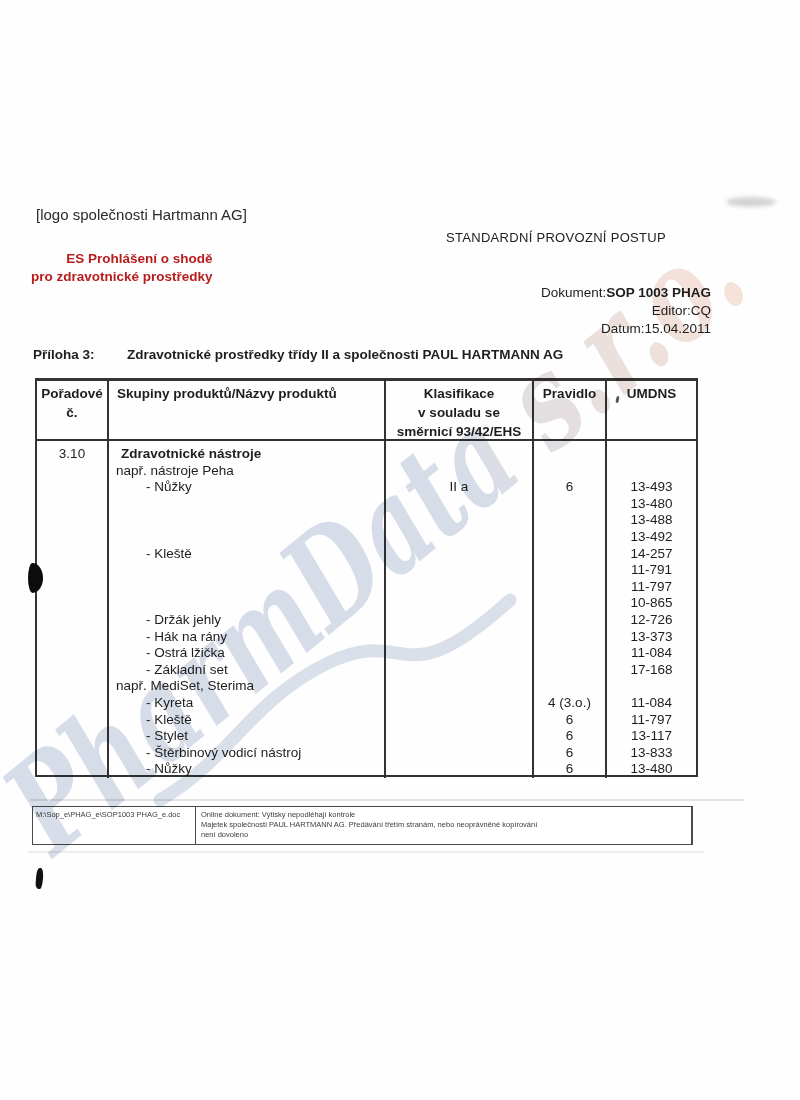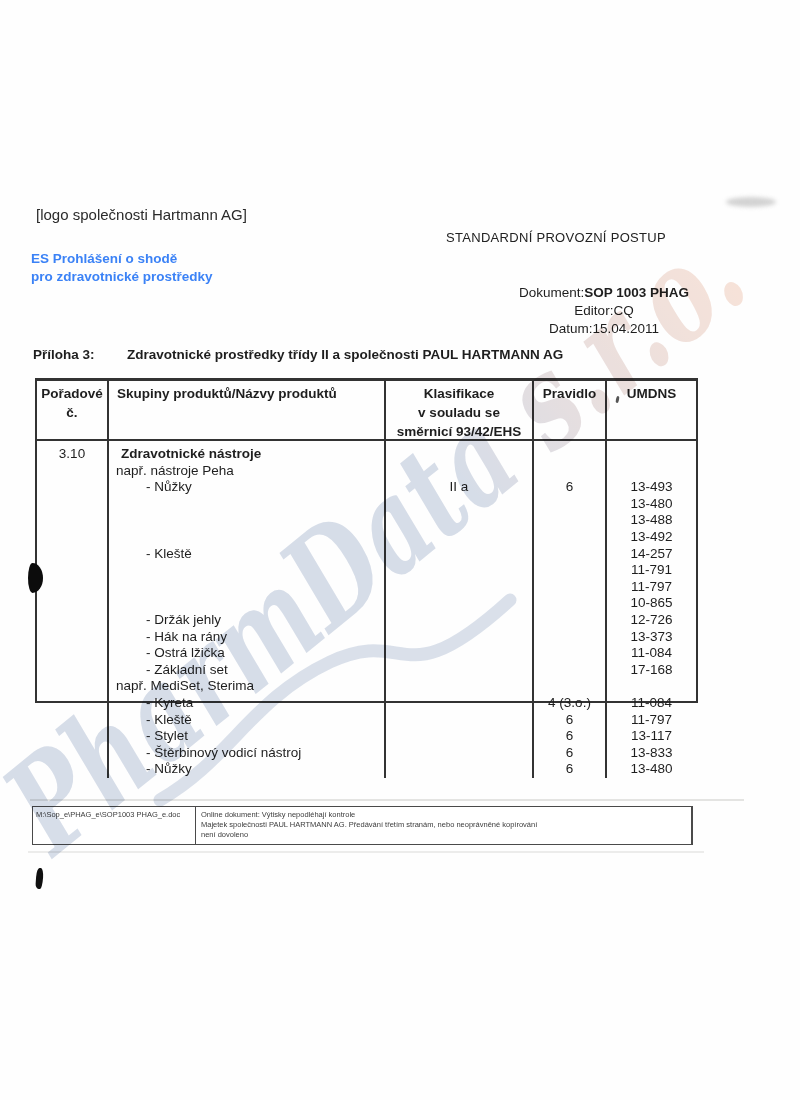--- a/index.html
+++ b/index.html
@@ -8,33 +8,33 @@
     background:#ffffff;
     font-family:"Liberation Sans", sans-serif;
     color:#1e1e1e;
     position:relative;
     overflow:hidden;
   }
   .page { position:absolute; inset:0; background:#fefefe; }
   .content { position:absolute; inset:0; z-index:1; }
 
   .logo-line { position:absolute; left:36px; top:206px; font-size:15px; color:#2a2a2a; }
-  .decl { position:absolute; left:31px; top:250px; font-weight:700; font-size:13.5px; line-height:18px; color:#3b82f6; }
+  .decl { position:absolute; left:31px; top:250px; font-weight:700; font-size:13.5px; line-height:18px; color:#b91c1c;text-align:right; }
   .doc-title { position:absolute; left:446px; top:230px; font-size:13px; letter-spacing:0.3px; color:#222; }
 
   .meta { position:absolute; left:497px; top:284px; width:214px; font-size:13.5px; }
-  .meta-row { display:flex; justify-content:center; line-height:18px; }
+  .meta-row { display:flex; justify-content:flex-end; line-height:18px; }
   .meta-val.bold { font-weight:700; }
 
   .annex { position:absolute; left:33px; top:347px; font-weight:700; font-size:13.5px; }
   .annex-label { display:inline-block; width:94px; }
 
   
   .table {
-    position:absolute; left:35px; top:378px; width:663px; height:325px;
+    position:absolute; left:35px; top:378px; width:663px; height:399px;
     border:2px solid #333; border-top-width:3px; box-sizing:border-box;
     background:transparent;
   }
   .thead { display:flex; height:60px; border-bottom:2px solid #333; box-sizing:border-box; }
   .tbody { display:flex; height:337px; box-sizing:border-box; }
   .c1 { width:70px; }
   .c2 { width:277px; }
   .c3 { width:148px; }
   .c4 { width:73px; }
   .c5 { flex:1; }

